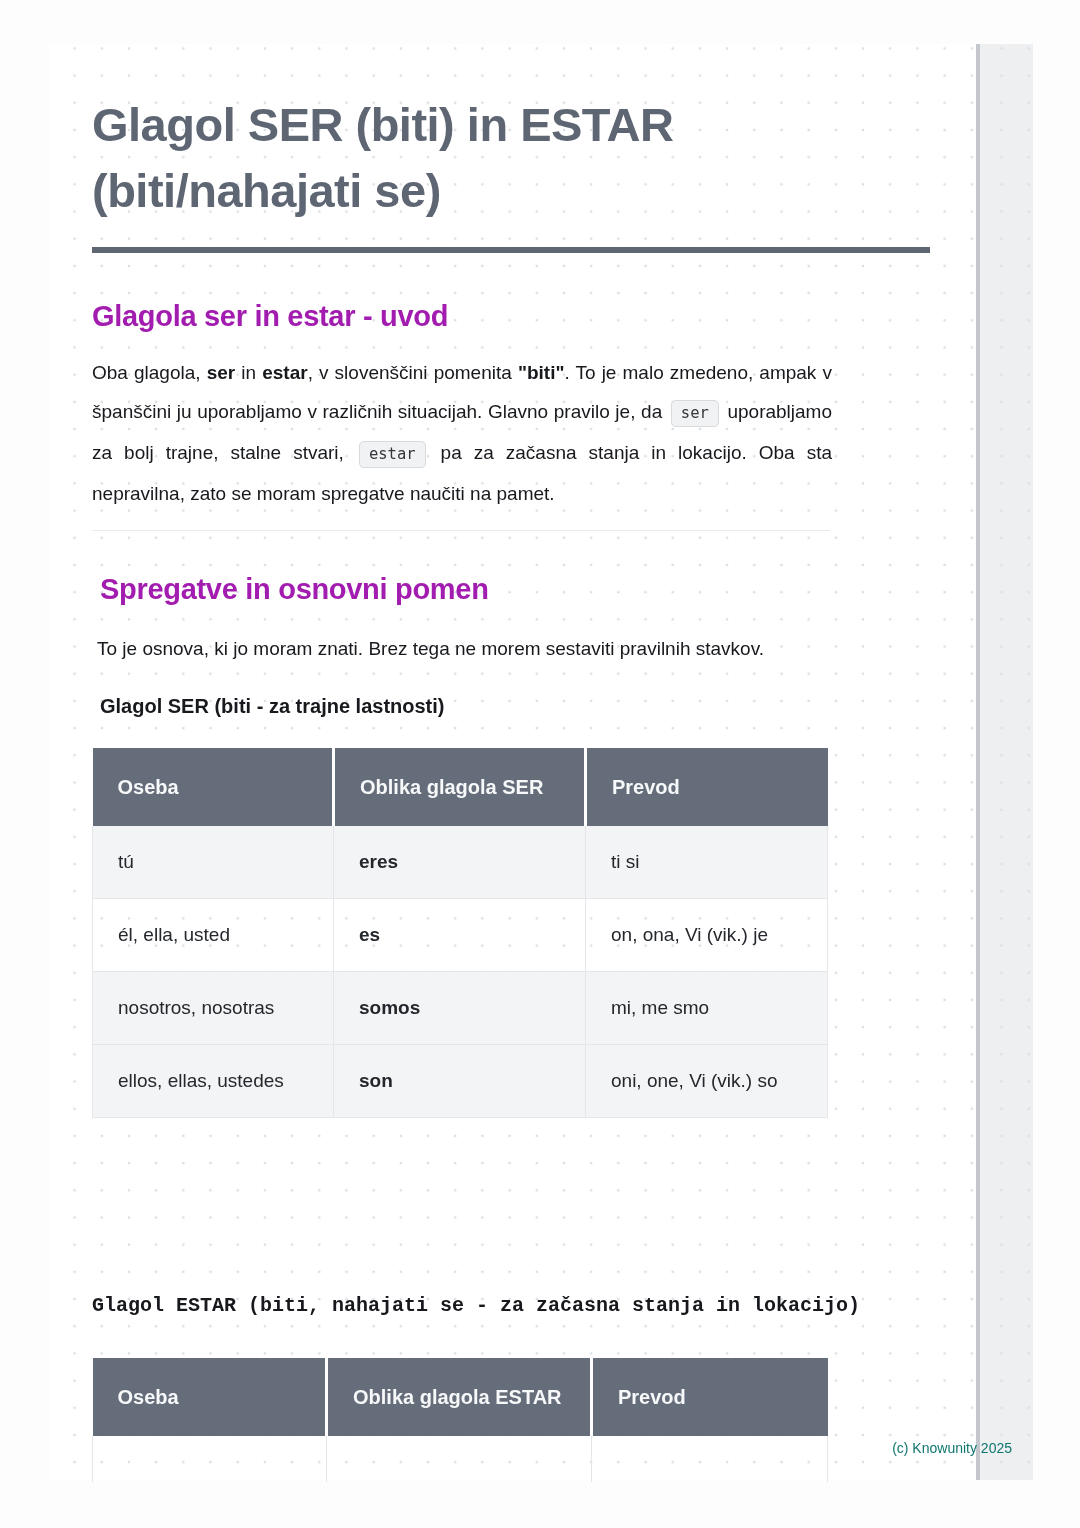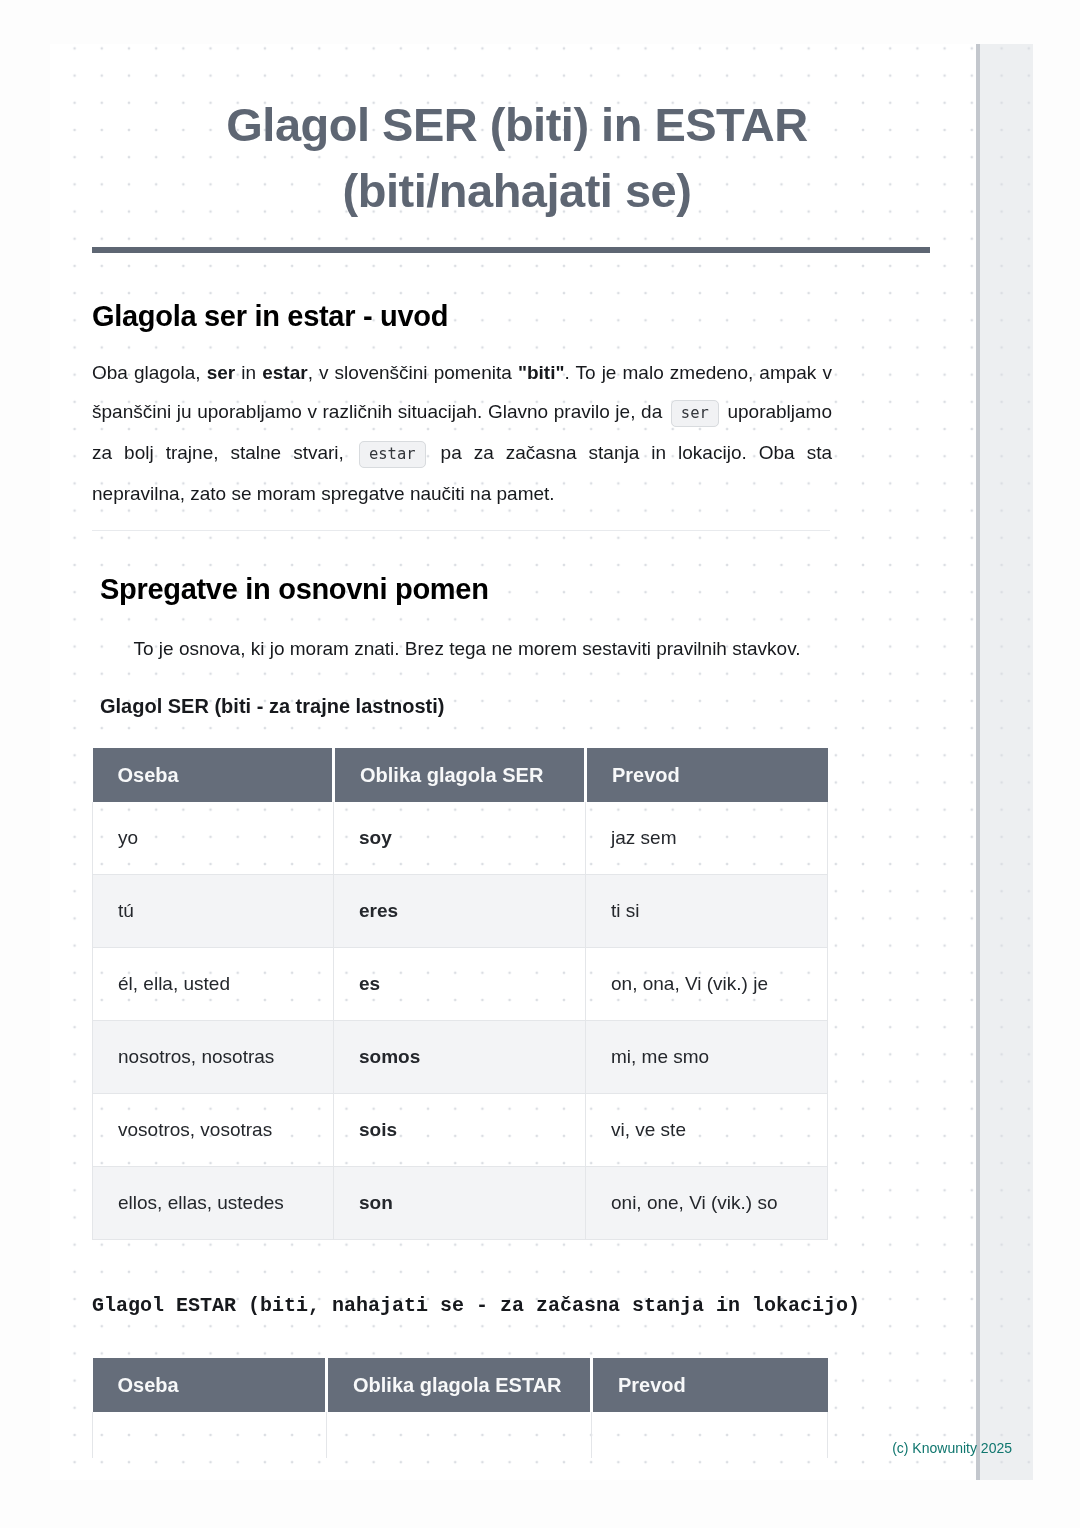--- a/index.html
+++ b/index.html
@@ -33,42 +33,42 @@
     background: #c3c7cd;
   }
   .page-edge-strip {
     position: absolute;
     left: 980px; top: 44px;
     width: 53px; height: 1436px;
     background-color: #edeff1;
     background-position: 8px 18px;
   }
 
-  .abs { position: absolute; text-align: center; }
+  .abs { position: absolute; }
 
   .page-title {
     left: 92px; top: 92px;
     width: 850px;
     font-size: 47px;
     line-height: 66px;
     font-weight: 700;
     letter-spacing: -0.5px;
     color: #5e6673;
   }
   .title-rule {
     left: 92px; top: 247px;
     width: 838px; height: 6px;
     background: #5e6673;
   }
 
   .muted-heading {
     font-size: 29px;
     font-weight: 700;
     letter-spacing: -0.3px;
-    color: #000000;
+    color: #a21caf;
   }
   .h2-intro { left: 92px; top: 300px; }
   .h2-conj  { left: 92px; top: 565px; }
 
   .body-par {
     left: 92px;
     width: 740px;
     font-size: 19px;
     line-height: 39px;
     color: #17191d;
@@ -113,21 +113,21 @@
     color: #24272c;
   }
   .t1 { top: 748px; }
   .t2 { top: 1358px; }
   table.conj th {
     background: #656d7a;
     color: #f7f8f9;
     font-weight: 700;
     font-size: 20px;
     text-align: left;
-    height: 54px;
+    height: 78px;
     padding: 0 0 0 25px;
     border-left: 3px solid #ffffff;
   }
   table.conj th:first-child { border-left: none; }
   table.conj td {
     height: 72px;
     padding: 0 0 0 25px;
     border: 1px solid #e4e6e9;
     border-top: none;
     vertical-align: middle;
@@ -181,44 +181,34 @@
         <col style="width:242px">
       </colgroup>
     <thead>
       <tr>
         <th>Oseba</th>
         <th>Oblika glagola SER</th>
         <th>Prevod</th>
       </tr>
     </thead>
     <tbody>
-      <tr>
-        <td>yo</td>
-        <td class="form">soy</td>
-        <td>jaz sem</td>
-      </tr>
       <tr class="alt">
         <td>tú</td>
         <td class="form">eres</td>
         <td>ti si</td>
       </tr>
       <tr>
         <td>él, ella, usted</td>
         <td class="form">es</td>
         <td>on, ona, Vi (vik.) je</td>
       </tr>
       <tr class="alt">
         <td>nosotros, nosotras</td>
         <td class="form">somos</td>
         <td>mi, me smo</td>
-      </tr>
-      <tr>
-        <td>vosotros, vosotras</td>
-        <td class="form">sois</td>
-        <td>vi, ve ste</td>
       </tr>
       <tr class="alt">
         <td>ellos, ellas, ustedes</td>
         <td class="form">son</td>
         <td>oni, one, Vi (vik.) so</td>
       </tr>
     </tbody>
   </table>
 
   <h3 class="abs table-title t2-title" style="margin:0">Glagol ESTAR (biti, nahajati se - za začasna stanja in lokacijo)</h3>

